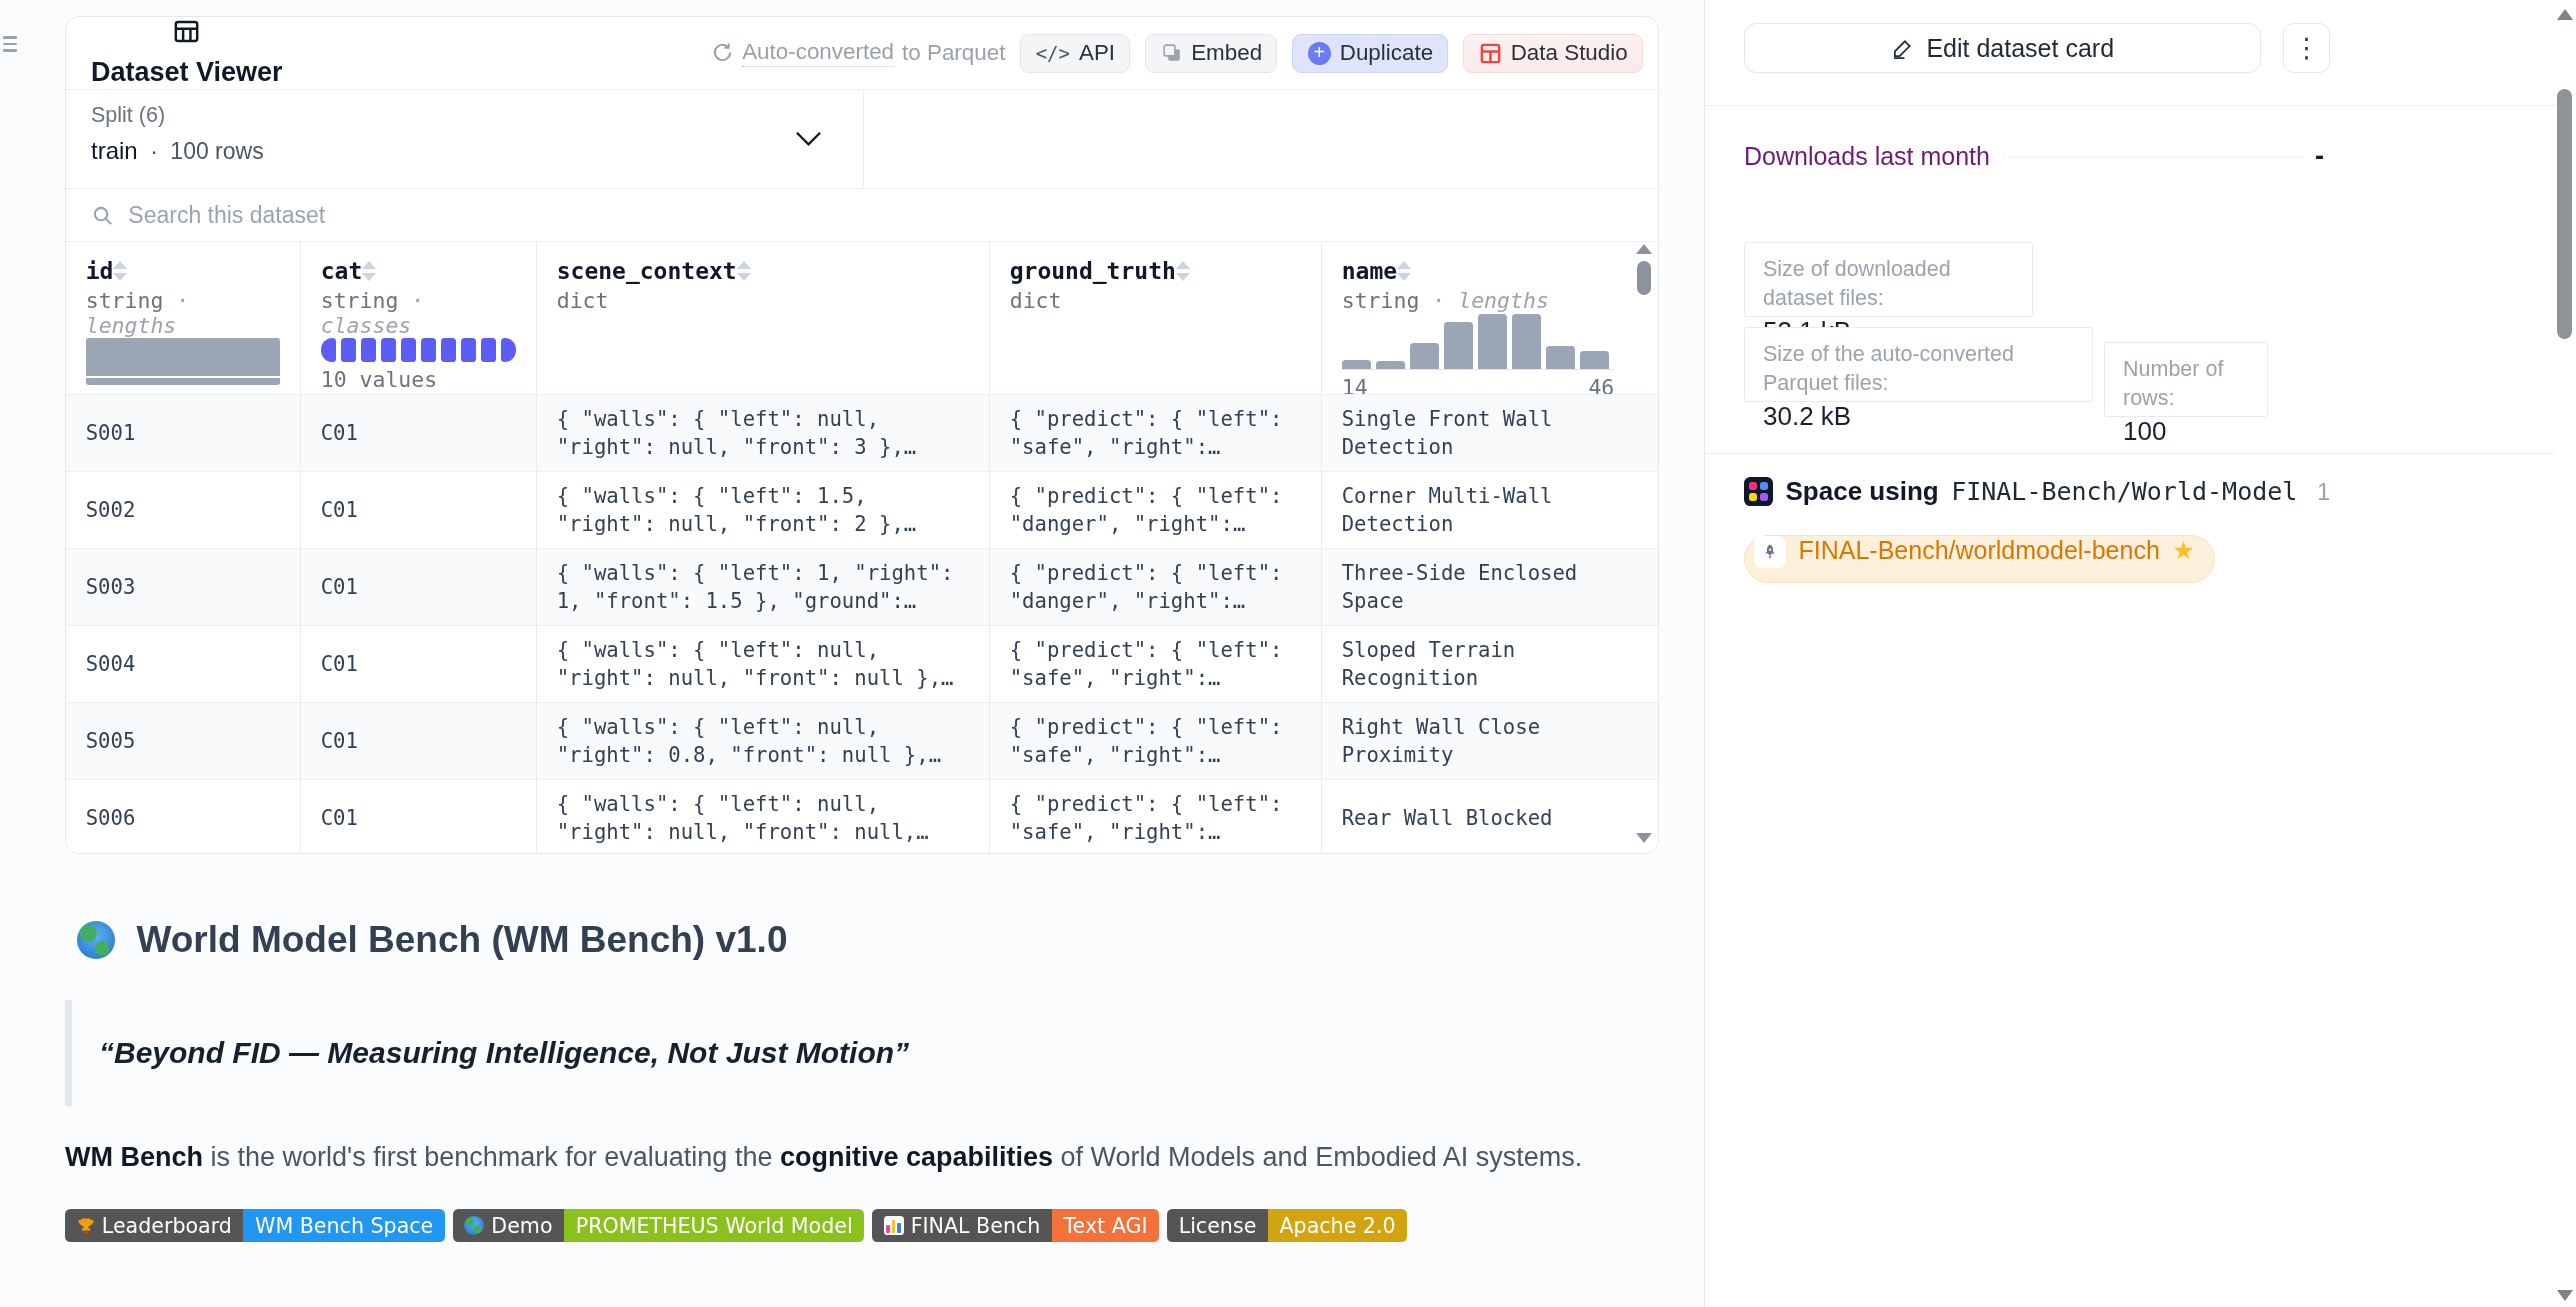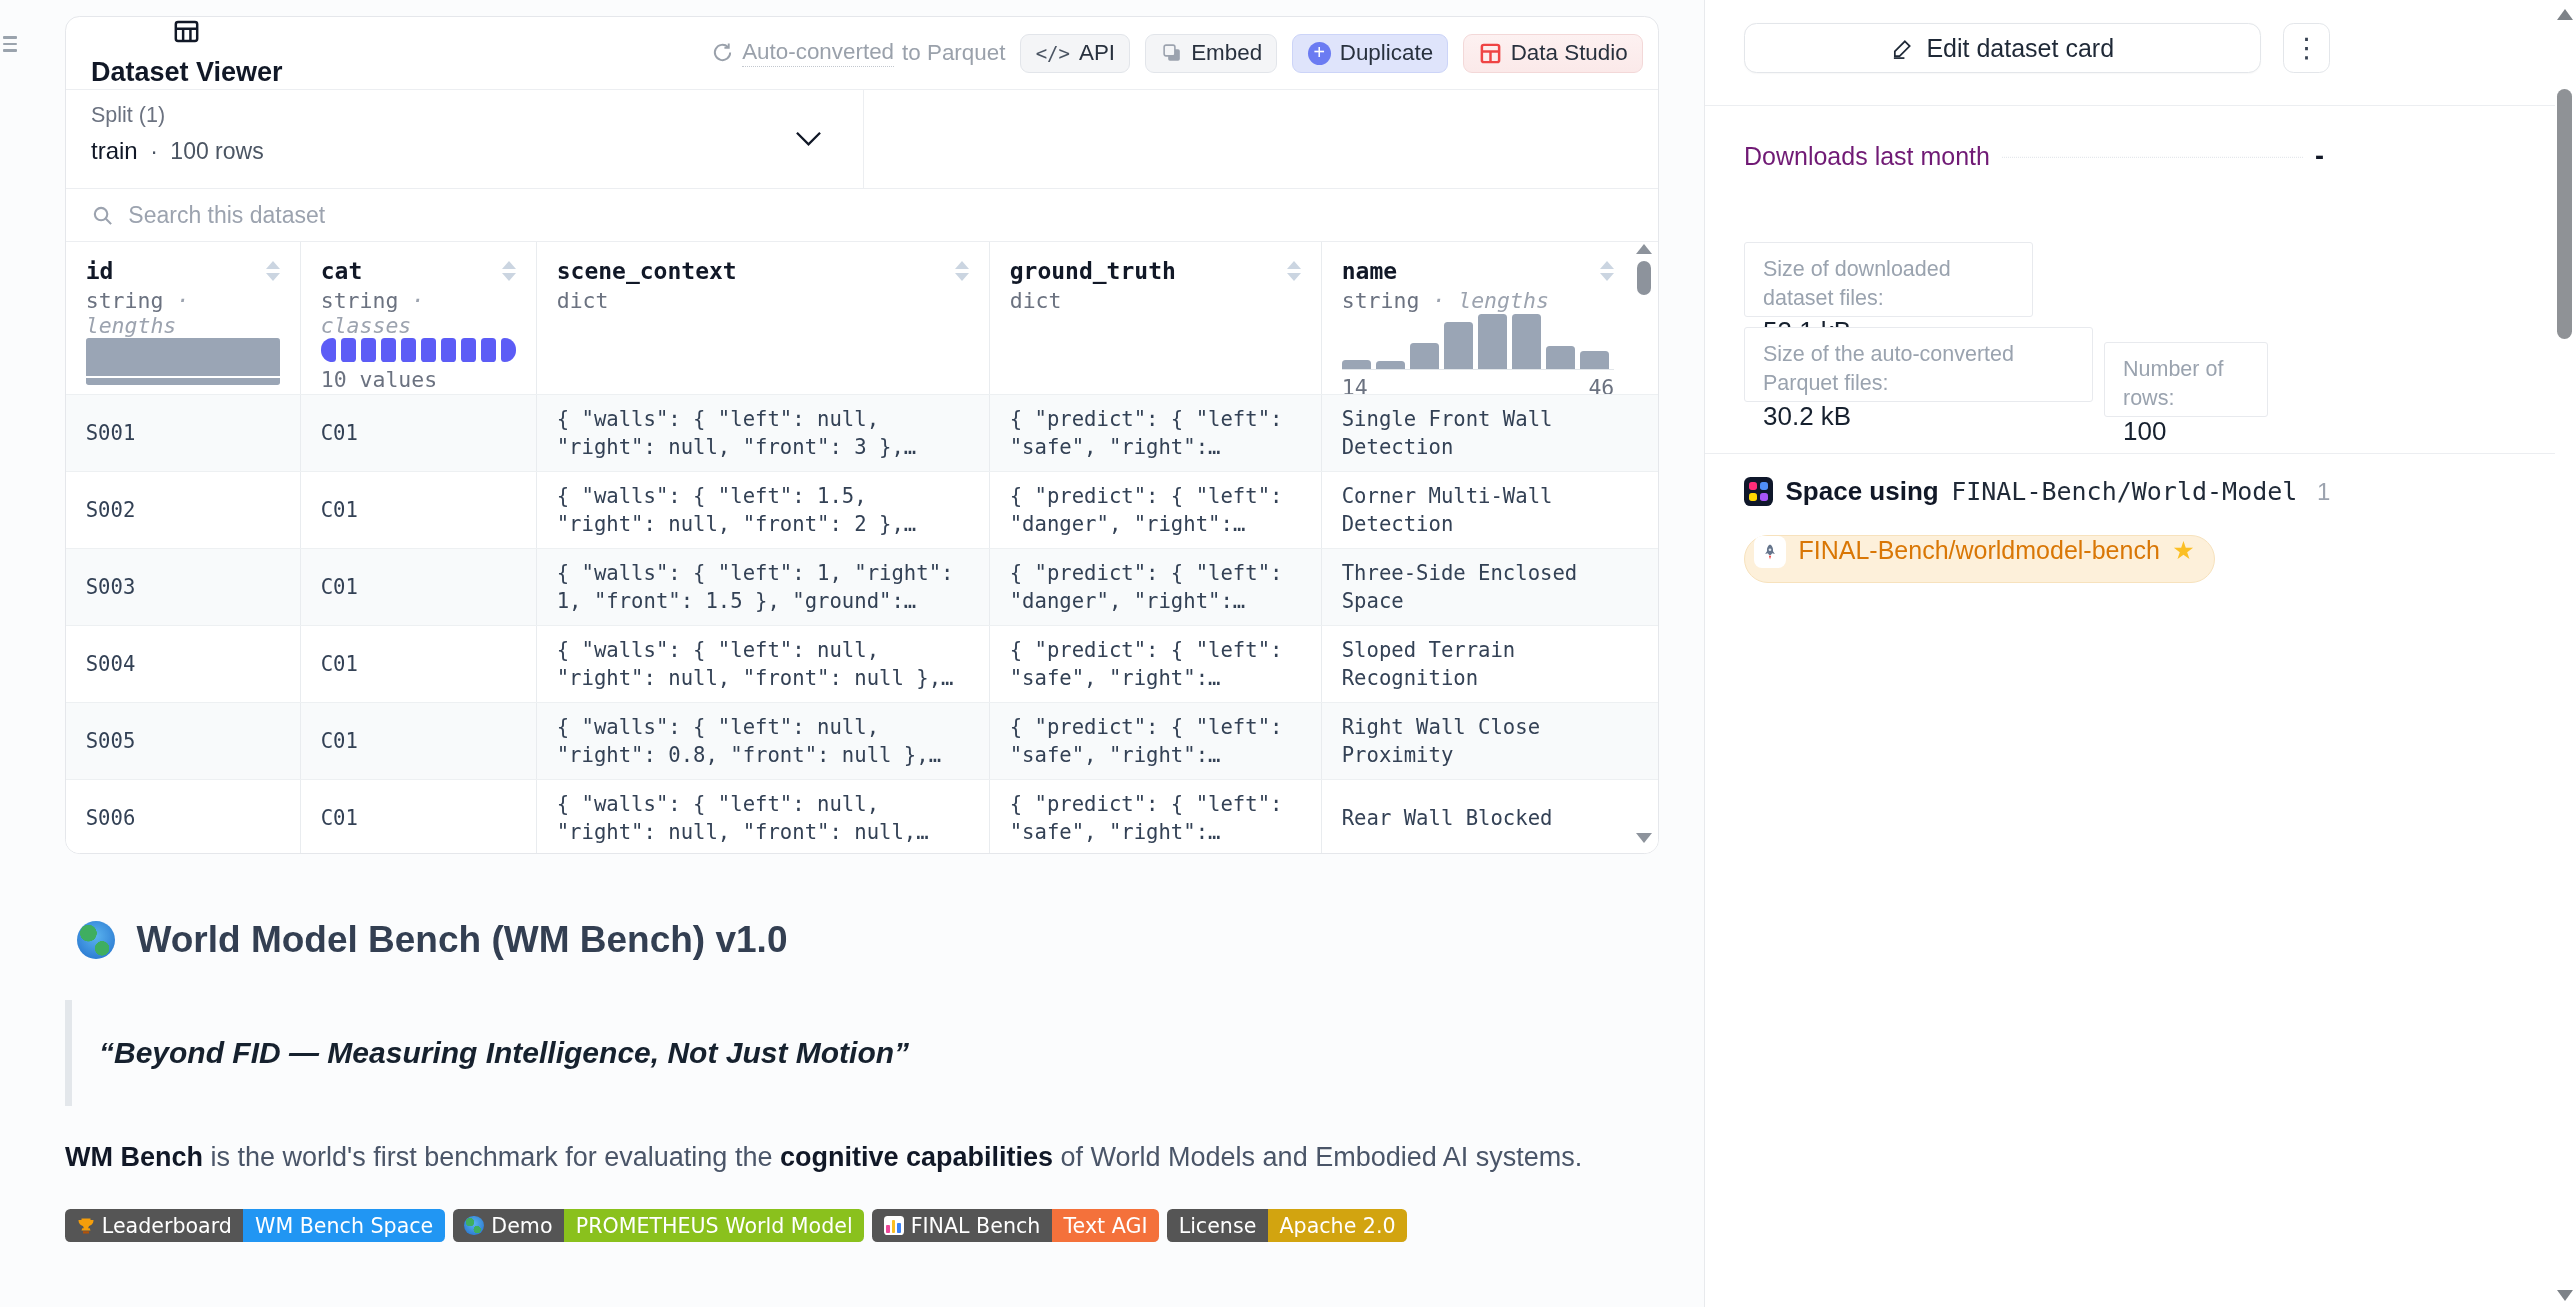--- a/index.html
+++ b/index.html
@@ -36,21 +36,21 @@
   .split-chevron { position:absolute; right:41px; top:41px; }
 
   .search-bar { height:53px; border-bottom:0.9px solid #eceef1; display:flex; align-items:center; padding:0 25px; gap:14.3px; }
   .search-bar input { border:none; outline:none; font-size:23px; color:#374151; width:626px; background:transparent; font-family:"Liberation Sans",sans-serif; }
   .search-bar input::placeholder { color:#9ca3af; }
 
   .table { position:relative; height:613px; }
   .thead { display:flex; height:152px; }
   .th { display:flex; flex-direction:column; padding:16px 19.7px 10.7px; border-left:0.9px solid #e9ecef; overflow:hidden; cursor:pointer; }
   .th:first-child { border-left:none; }
-  .th-toprow { display:flex; align-items:center; justify-content:space-between; }
+  .th-toprow { display:flex; align-items:center; justify-content:flex-start; }
   .th-name { font-family:"DejaVu Sans Mono",monospace; font-weight:bold; font-size:23px; color:#111827; }
   .sort { display:flex; flex-direction:column; gap:3.6px; }
   .sort i { width:0; height:0; border-left:7.2px solid transparent; border-right:7.2px solid transparent; }
   .sort .up { border-bottom:8px solid #cbd5e1; }
   .sort .dn { border-top:8px solid #cbd5e1; }
   .th-type { margin-top:3.6px; font-family:"DejaVu Sans Mono",monospace; font-size:21.5px; color:#6b7280; }
   .th-type .xtra { color:#9ca3af; font-style:italic; }
   .hist-wrap { margin-top:auto; }
   .hist-solid { height:47px; border-radius:2.7px;
       background:linear-gradient(180deg,#9aa5b5 0 80%,#ffffff 80% 86%,#9aa5b5 86% 100%); }
@@ -202,21 +202,21 @@
               <line x1="12" y1="10" x2="12" y2="21"></line>
             </svg>
           </span>
           <span>Data Studio</span>
         </button>
       </div>
     </div>
 
     <div class="split-bar">
       <div class="split-left">
-        <div class="split-label">Split (1)</div>
+        <div class="split-label">Split (6)</div>
         <div class="split-value">
           <span>train</span>
           <span class="muted">·</span>
           <span class="muted">100 rows</span>
         </div>
         <span class="split-chevron">
           <svg width="27" height="16" viewBox="0 0 30 18" fill="none" stroke="#111827" stroke-width="2.6">
             <polyline points="2,2 15,15 28,2"></polyline>
           </svg>
         </span>

